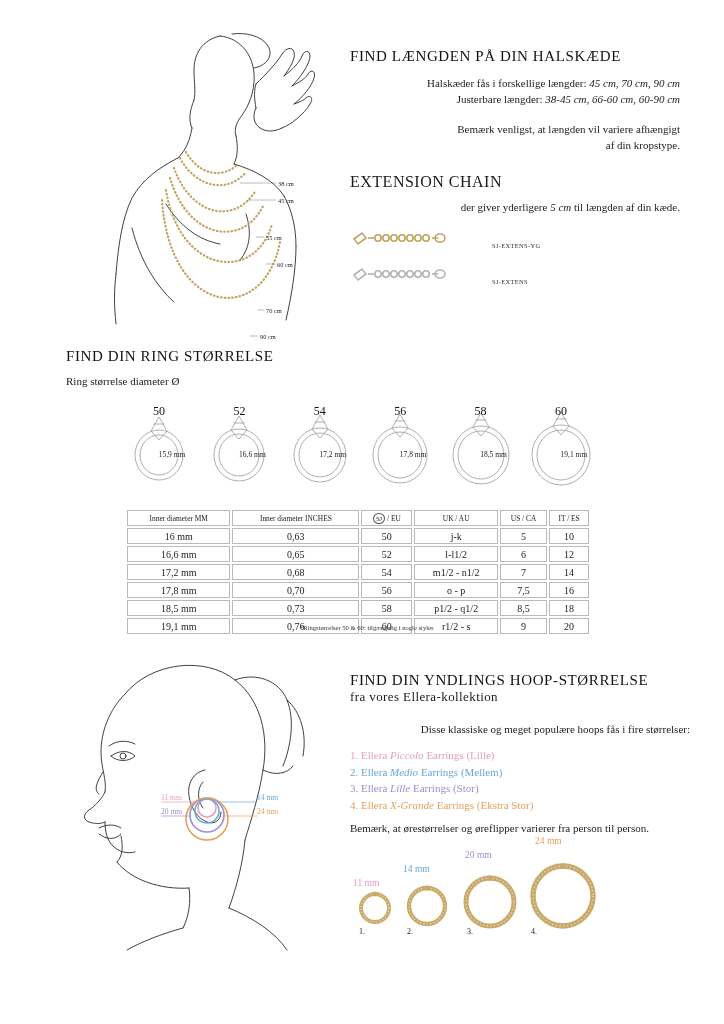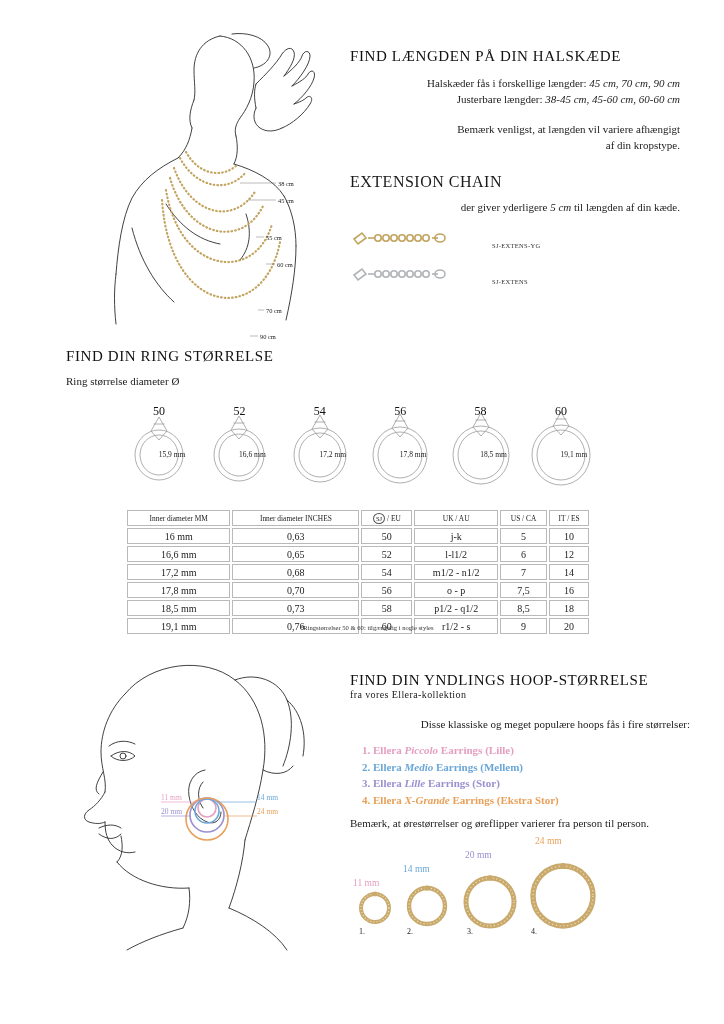--- a/index.html
+++ b/index.html
@@ -161,26 +161,26 @@
     height: 290px;
   }
   #sec-hoop-text {
     position: absolute;
     left: 350px;
     top: 672px;
     width: 340px;
   }
   #sec-hoop-text .h-title { margin-bottom: 0; }
   #sec-hoop-text .h-title2 {
-    font-size: 10px;
+    font-size: 13px;
     letter-spacing: 0.4px;
     margin: 0 0 16px 0;
     font-weight: normal;
   }
-  .hoop-list { margin: 10px 0 0 12px; font-weight: bold; }
+  .hoop-list { margin: 10px 0 0 0; }
   .hoop-list div {
     font-size: 11px;
     line-height: 16.5px;
   }
   .c-pink  { color: #e59ec0; }
   .c-blue  { color: #6aa7d8; }
   .c-violet{ color: #9b8fd0; }
   .c-orange{ color: #e8a05a; }
   .note-line {
     font-size: 11px;
@@ -262,21 +262,21 @@
     </svg>
   </div>
 
   <div id="sec-necklace-text">
     <h2 class="h-title">FIND LÆNGDEN PÅ DIN HALSKÆDE</h2>
     <div class="blk body-text">
       <div>
         <span>Halskæder fås i forskellige længder: </span><span class="it">45 cm, 70 cm, 90 cm</span>
       </div>
       <div>
-        <span>Justerbare længder: </span><span class="it">38-45 cm, 45-60 cm, 60-60 cm</span>
+        <span>Justerbare længder: </span><span class="it">38-45 cm, 66-60 cm, 60-90 cm</span>
       </div>
     </div>
     <div class="blk body-text">
       <div>Bemærk venligst, at længden vil variere afhængigt</div>
       <div>af din kropstype.</div>
     </div>
 
     <div class="ext-title">EXTENSION CHAIN</div>
     <div class="body-text">
       <div>

